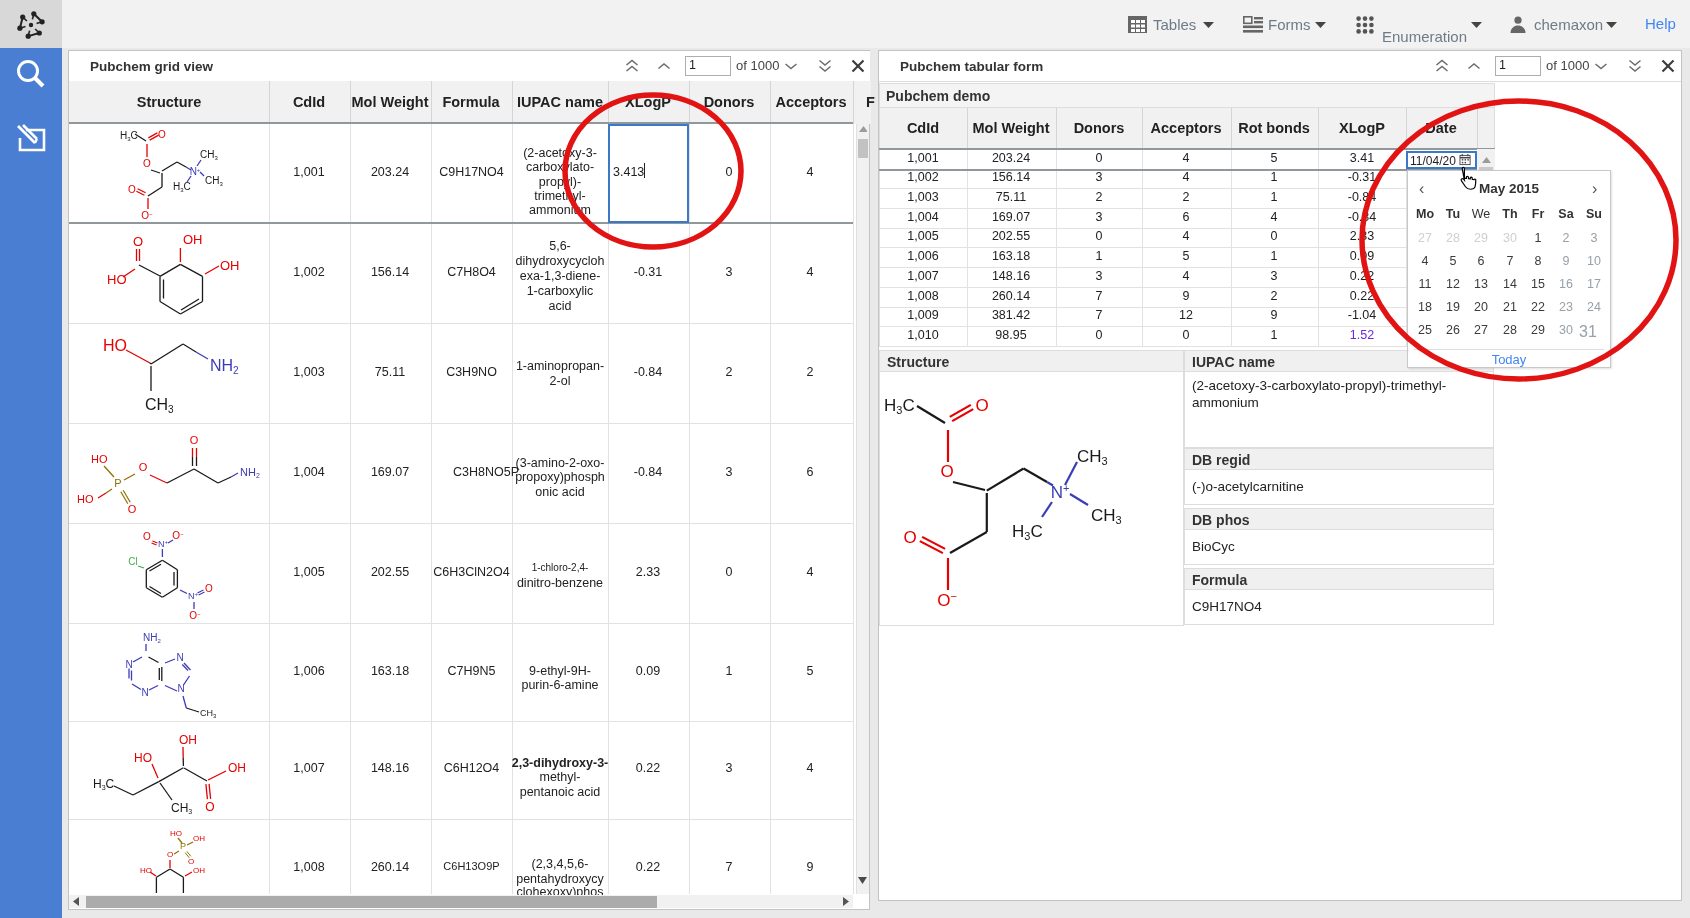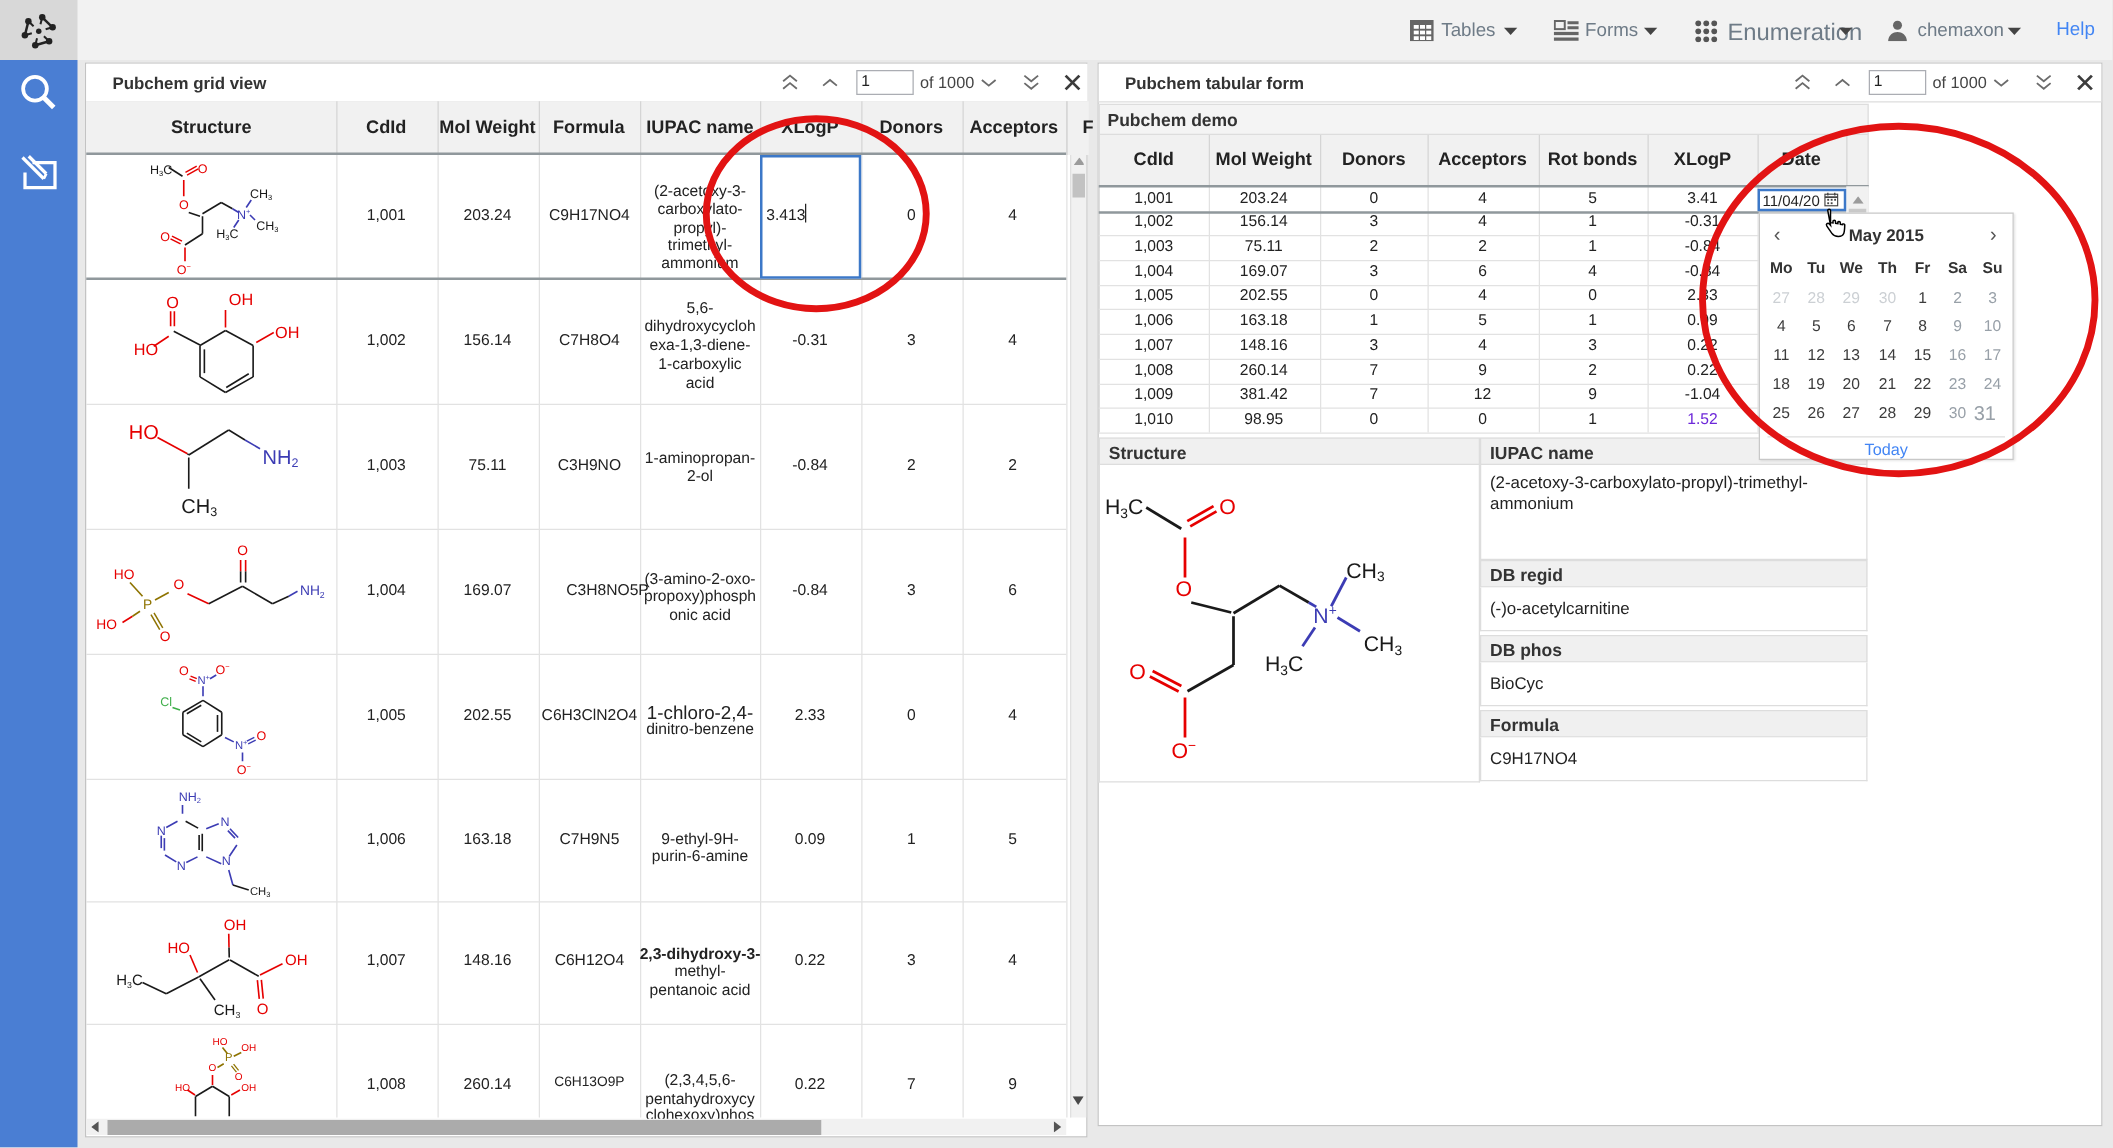--- a/index.html
+++ b/index.html
@@ -56,21 +56,21 @@
     <circle cx="2.6" cy="2.6" r="2.3" fill="#555"></circle>
     <circle cx="9.0" cy="2.6" r="2.3" fill="#555"></circle>
     <circle cx="15.4" cy="2.6" r="2.3" fill="#555"></circle>
     <circle cx="2.6" cy="9.0" r="2.3" fill="#555"></circle>
     <circle cx="9.0" cy="9.0" r="2.3" fill="#555"></circle>
     <circle cx="15.4" cy="9.0" r="2.3" fill="#555"></circle>
     <circle cx="2.6" cy="15.4" r="2.3" fill="#555"></circle>
     <circle cx="9.0" cy="15.4" r="2.3" fill="#555"></circle>
     <circle cx="15.4" cy="15.4" r="2.3" fill="#555"></circle>
   </svg>
-<div class="a" style="left:1382px;top:16px;white-space:nowrap;font-size:19px;color:#6e7b87;">Enumeration</div>
+<div class="a" style="left:1382px;top:28px;white-space:nowrap;font-size:15px;color:#6e7b87;">Enumeration</div>
 <svg class="a" style="left:1471px;top:22px" width="11" height="7">
     <polygon points="0,0 11,0 5.5,6" fill="#444"></polygon>
   </svg>
 <svg class="a" style="left:1509px;top:15px" width="18" height="18" viewBox="0 0 18 18">
 <circle cx="9" cy="5.2" r="3.6" fill="#666"></circle>
     <path d="M1.5 18 c0-5 4-7.5 7.5-7.5 s7.5 2.5 7.5 7.5 z" fill="#666"></path>
 </svg>
 <div class="a" style="left:1534px;top:16px;white-space:nowrap;font-size:15px;color:#6e7b87;">chemaxon</div>
 <svg class="a" style="left:1606px;top:22px" width="11" height="7">
     <polygon points="0,0 11,0 5.5,6" fill="#444"></polygon>
@@ -180,21 +180,21 @@
 <div class="a" style="left:424px;top:465px;width:95px;text-align:right;white-space:nowrap;font-size:12.5px;color:#222;">C3H8NO5P</div>
 <div class="a" style="left:508px;top:455.5px;width:104px;text-align:center;white-space:nowrap;font-size:12.5px;color:#222;">(3-amino-2-oxo-</div>
 <div class="a" style="left:508px;top:470px;width:104px;text-align:center;white-space:nowrap;font-size:12.5px;color:#222;">propoxy)phosph</div>
 <div class="a" style="left:508px;top:484.5px;width:104px;text-align:center;white-space:nowrap;font-size:12.5px;color:#222;">onic acid</div>
 <div class="a" style="left:608px;top:465px;width:80px;text-align:center;white-space:nowrap;font-size:12.5px;color:#222;">-0.84</div>
 <div class="a" style="left:689px;top:465px;width:80px;text-align:center;white-space:nowrap;font-size:12.5px;color:#222;">3</div>
 <div class="a" style="left:770px;top:465px;width:80px;text-align:center;white-space:nowrap;font-size:12.5px;color:#222;">6</div>
 <div class="a" style="left:264px;top:565px;width:90px;text-align:center;white-space:nowrap;font-size:12.5px;color:#222;">1,005</div>
 <div class="a" style="left:345px;top:565px;width:90px;text-align:center;white-space:nowrap;font-size:12.5px;color:#222;">202.55</div>
 <div class="a" style="left:424px;top:565px;width:95px;text-align:center;white-space:nowrap;font-size:12.5px;color:#222;">C6H3ClN2O4</div>
-<div class="a" style="left:508px;top:561.9px;width:104px;text-align:center;white-space:nowrap;font-size:15px;color:#222;">1-chloro-2,4-</div>
+<div class="a" style="left:508px;top:561.9px;width:104px;text-align:center;white-space:nowrap;font-size:10px;color:#222;">1-chloro-2,4-</div>
 <div class="a" style="left:508px;top:576.4px;width:104px;text-align:center;white-space:nowrap;font-size:12.5px;color:#222;">dinitro-benzene</div>
 <div class="a" style="left:608px;top:565px;width:80px;text-align:center;white-space:nowrap;font-size:12.5px;color:#222;">2.33</div>
 <div class="a" style="left:689px;top:565px;width:80px;text-align:center;white-space:nowrap;font-size:12.5px;color:#222;">0</div>
 <div class="a" style="left:770px;top:565px;width:80px;text-align:center;white-space:nowrap;font-size:12.5px;color:#222;">4</div>
 <div class="a" style="left:264px;top:664px;width:90px;text-align:center;white-space:nowrap;font-size:12.5px;color:#222;">1,006</div>
 <div class="a" style="left:345px;top:664px;width:90px;text-align:center;white-space:nowrap;font-size:12.5px;color:#222;">163.18</div>
 <div class="a" style="left:424px;top:664px;width:95px;text-align:center;white-space:nowrap;font-size:12.5px;color:#222;">C7H9N5</div>
 <div class="a" style="left:508px;top:663.5px;width:104px;text-align:center;white-space:nowrap;font-size:12.5px;color:#222;">9-ethyl-9H-</div>
 <div class="a" style="left:508px;top:678px;width:104px;text-align:center;white-space:nowrap;font-size:12.5px;color:#222;">purin-6-amine</div>
 <div class="a" style="left:608px;top:664px;width:80px;text-align:center;white-space:nowrap;font-size:12.5px;color:#222;">0.09</div>
@@ -583,21 +583,21 @@
     <rect x="8.5" y="5.5" width="1.6" height="1.6" fill="#444"></rect>
 <rect x="2.5" y="8.5" width="1.6" height="1.6" fill="#444"></rect>
     <rect x="5.5" y="8.5" width="1.6" height="1.6" fill="#444"></rect>
 </svg>
 <div class="a" style="left:1407px;top:170px;width:204px;height:198px;background:#fff;border:1px solid #c8c8c8;box-sizing:border-box;box-shadow:1px 1px 2px rgba(0,0,0,0.12);"></div>
 <div class="a" style="left:1419px;top:180px;white-space:nowrap;font-size:16px;color:#555;">‹</div>
 <div class="a" style="left:1459px;top:181px;width:100px;text-align:center;white-space:nowrap;font-size:13.5px;font-weight:bold;color:#333;">May 2015</div>
 <div class="a" style="left:1592px;top:180px;white-space:nowrap;font-size:16px;color:#555;">›</div>
 <div class="a" style="left:1410px;top:207px;width:30px;text-align:center;white-space:nowrap;font-size:12.5px;font-weight:bold;color:#333;">Mo</div>
 <div class="a" style="left:1438px;top:207px;width:30px;text-align:center;white-space:nowrap;font-size:12.5px;font-weight:bold;color:#333;">Tu</div>
-<div class="a" style="left:1466px;top:207px;width:30px;text-align:center;white-space:nowrap;font-size:12.5px;font-weight:bold;color:#333;">We</div>
+<div class="a" style="left:1466px;top:207px;width:30px;text-align:center;white-space:nowrap;font-size:12.5px;font-weight:normal;color:#333;">We</div>
 <div class="a" style="left:1495px;top:207px;width:30px;text-align:center;white-space:nowrap;font-size:12.5px;font-weight:bold;color:#333;">Th</div>
 <div class="a" style="left:1523px;top:207px;width:30px;text-align:center;white-space:nowrap;font-size:12.5px;font-weight:bold;color:#333;">Fr</div>
 <div class="a" style="left:1551px;top:207px;width:30px;text-align:center;white-space:nowrap;font-size:12.5px;font-weight:bold;color:#333;">Sa</div>
 <div class="a" style="left:1579px;top:207px;width:30px;text-align:center;white-space:nowrap;font-size:12.5px;font-weight:bold;color:#333;">Su</div>
 <div class="a" style="left:1410px;top:231px;width:30px;text-align:center;white-space:nowrap;font-size:12.5px;color:#ccd0d4;">27</div>
 <div class="a" style="left:1438px;top:231px;width:30px;text-align:center;white-space:nowrap;font-size:12.5px;color:#ccd0d4;">28</div>
 <div class="a" style="left:1466px;top:231px;width:30px;text-align:center;white-space:nowrap;font-size:12.5px;color:#ccd0d4;">29</div>
 <div class="a" style="left:1495px;top:231px;width:30px;text-align:center;white-space:nowrap;font-size:12.5px;color:#ccd0d4;">30</div>
 <div class="a" style="left:1523px;top:231px;width:30px;text-align:center;white-space:nowrap;font-size:12.5px;color:#3c3c3c;">1</div>
 <div class="a" style="left:1551px;top:231px;width:30px;text-align:center;white-space:nowrap;font-size:12.5px;color:#98a0a8;">2</div>

